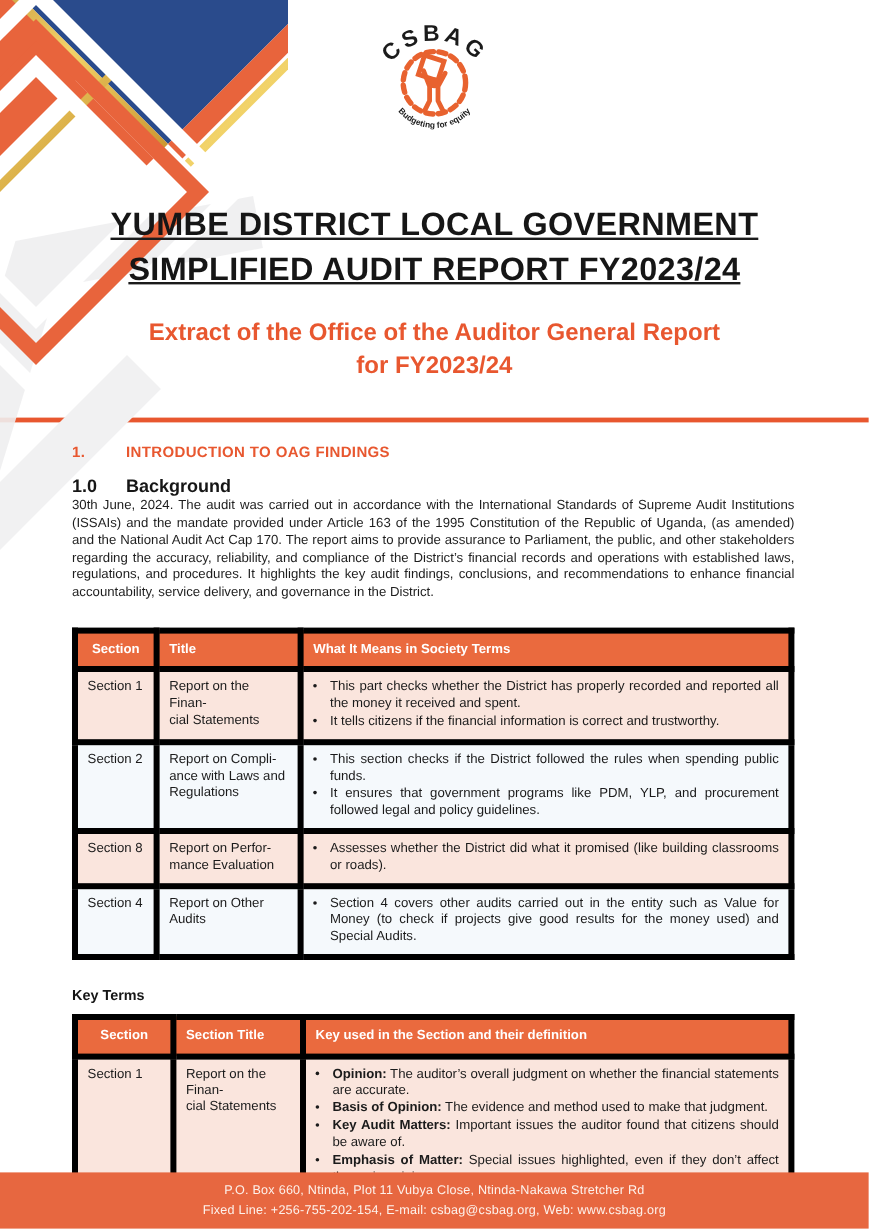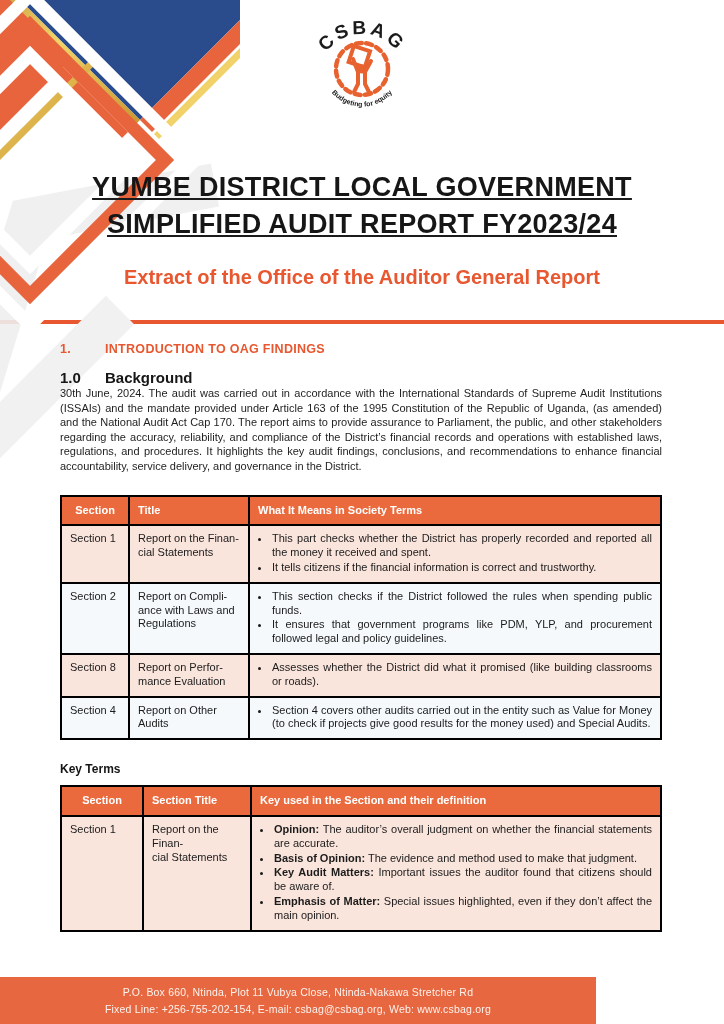--- a/index.html
+++ b/index.html
@@ -29,36 +29,36 @@
 
   .h-row { display:flex; align-items:baseline; }
   .h-num { flex:0 0 45px; font-weight:bold; }
   .sec-heading { color:var(--accent,#e8572f); font-size:12.5px; font-weight:bold; letter-spacing:.3px; }
   .sub-heading { color:#161616; font-size:15px; font-weight:bold; margin-top:13px; }
   .body-para { margin-top:12px; font-size:11px; line-height:14.6px; text-align:justify; color:#1e1e1e; }
   .overview-heading { margin-top:16px; }
 
   
   table.doc { border-collapse:collapse; width:602px; margin-top:21px; font-size:11px; line-height:13.8px; }
-  table.doc th, table.doc td { border:2px solid #000000; vertical-align:top; padding:6px 8px 7px 8px; }
+  table.doc th, table.doc td { border:5px solid #000000; vertical-align:top; padding:6px 8px 7px 8px; }
   table.doc thead th { background:var(--table-header,#ea6a3e); color:#ffffff; font-weight:bold;
                        text-align:left; font-size:11px; padding-top:7px; padding-bottom:7px; }
   table.doc thead th.center { text-align:center; }
   .t1 .c1 { width:68px; }  .t1 .c2 { width:120px; }
   .t2 .c1 { width:82px; }  .t2 .c2 { width:108px; }
   tr.row-pink td { background:var(--row-pink,#fae5dd); }
   tr.row-blue td { background:var(--row-blue,#f5f9fc); }
   td.title-cell { white-space:pre-line; }
   ul.bullets { margin:0; padding-left:13px; list-style:disc; }
   ul.bullets li { text-align:justify; padding-left:1px; }
   ul.bullets li + li { margin-top:1px; }
   .key-terms-heading { margin-top:22px; font-size:12px; font-weight:bold; color:#161616; }
 
   
-  .footer { position:absolute; left:0; bottom:0; width:596px; height:47px;
+  .footer { position:absolute; left:0; bottom:0; width:724px; height:47px;
             background:var(--footer,#e76740); color:#fdf2ec; text-align:center;
             padding-top:7px; z-index:3; }
   .footer-line { font-size:10.5px; line-height:17px; letter-spacing:.2px; }
 </style>
 </head>
 <body>
 
 <div class="page">
 
   <svg class="corner" viewBox="0 0 240 520" width="240" height="520" aria-hidden="true">
@@ -111,20 +111,21 @@
       </text>
     </svg>
 
     <div class="title-block">
       <div class="title-line">YUMBE DISTRICT LOCAL GOVERNMENT</div>
       <div class="title-line">SIMPLIFIED AUDIT REPORT FY2023/24</div>
     </div>
 
     <div class="subtitle-block">
       <div class="subtitle-line">Extract of the Office of the Auditor General Report</div>
+      <div class="subtitle-line">for FY2023/24</div>
     </div>
   </div>
 
   <hr class="rule">
 
   <div class="main">
 
     <div class="h-row">
       <span class="h-num sec-heading">1.</span>
       <span class="sec-heading">INTRODUCTION TO OAG FINDINGS</span>

